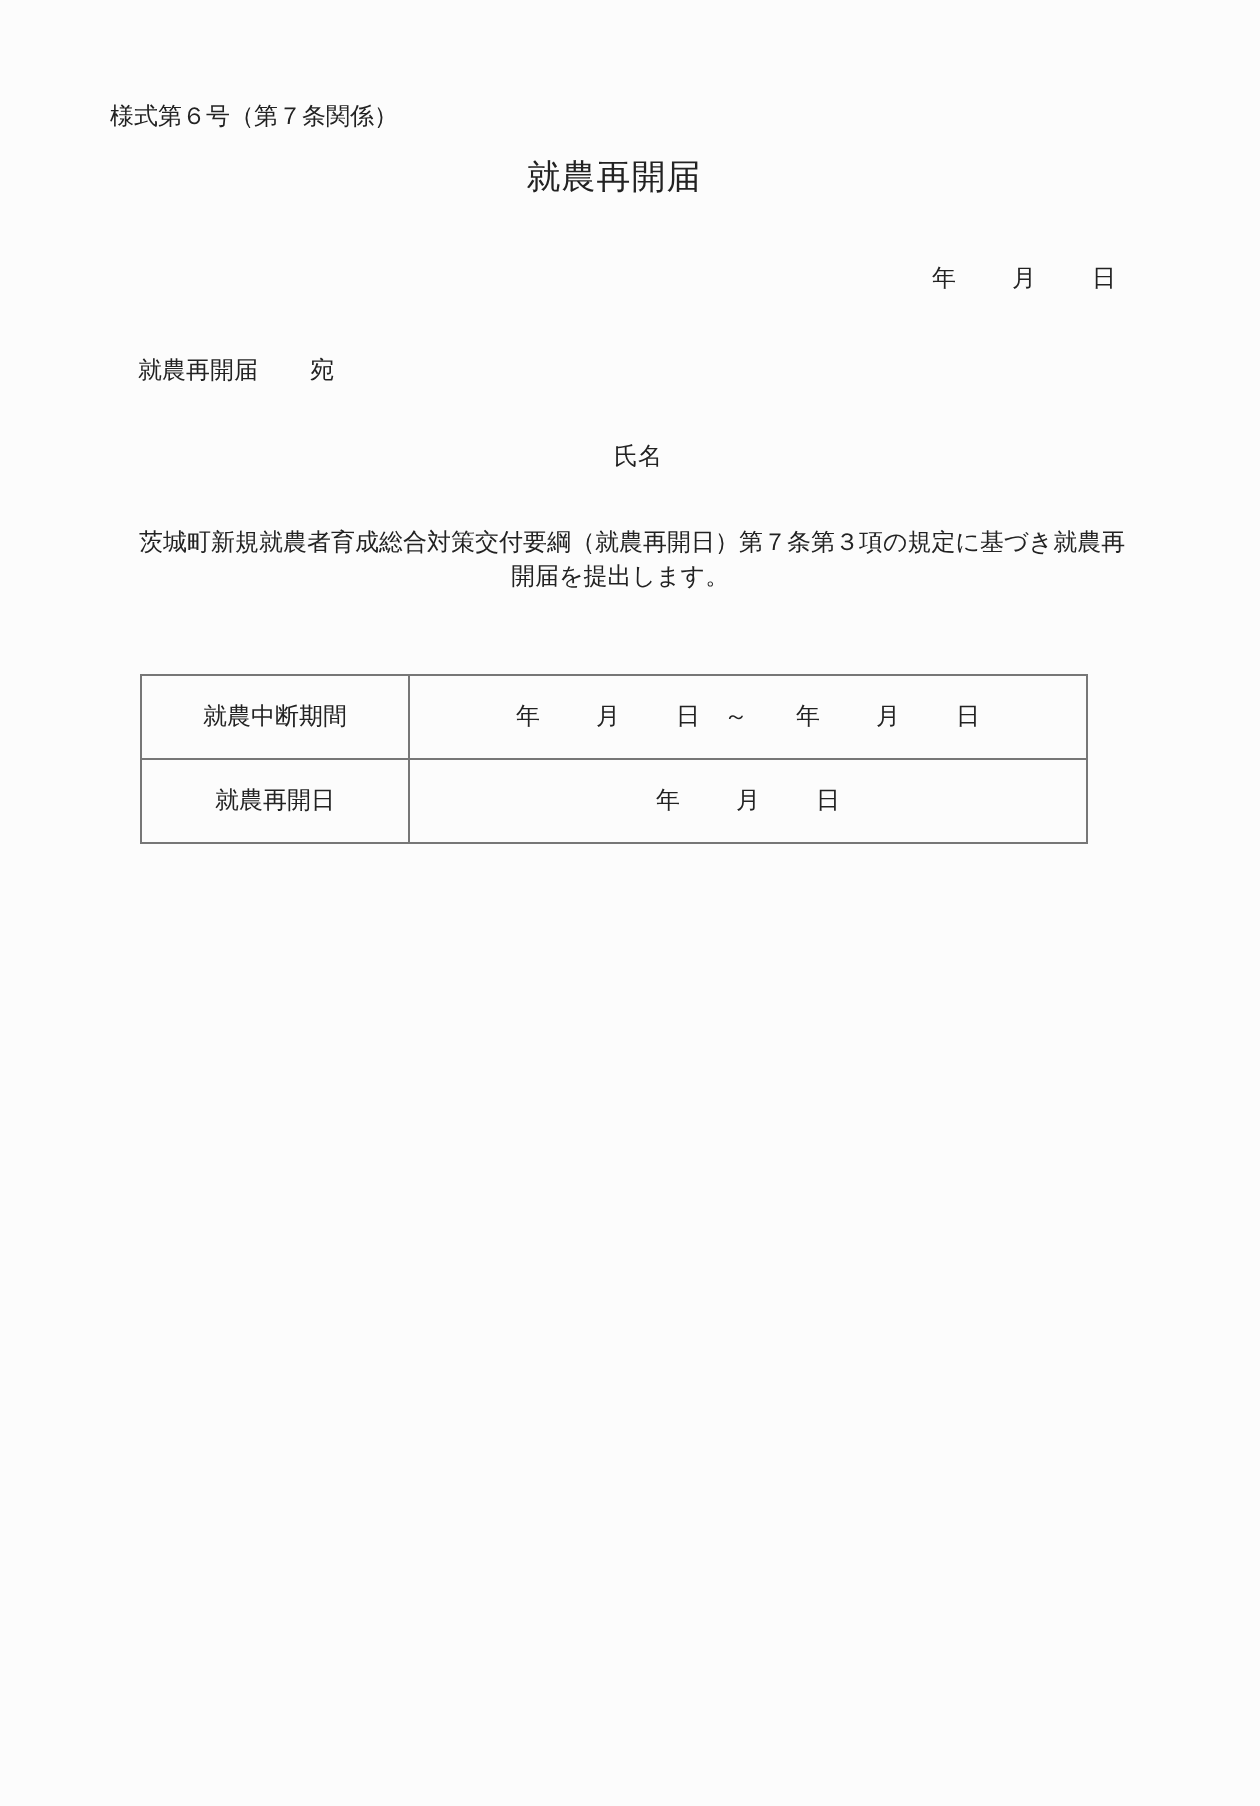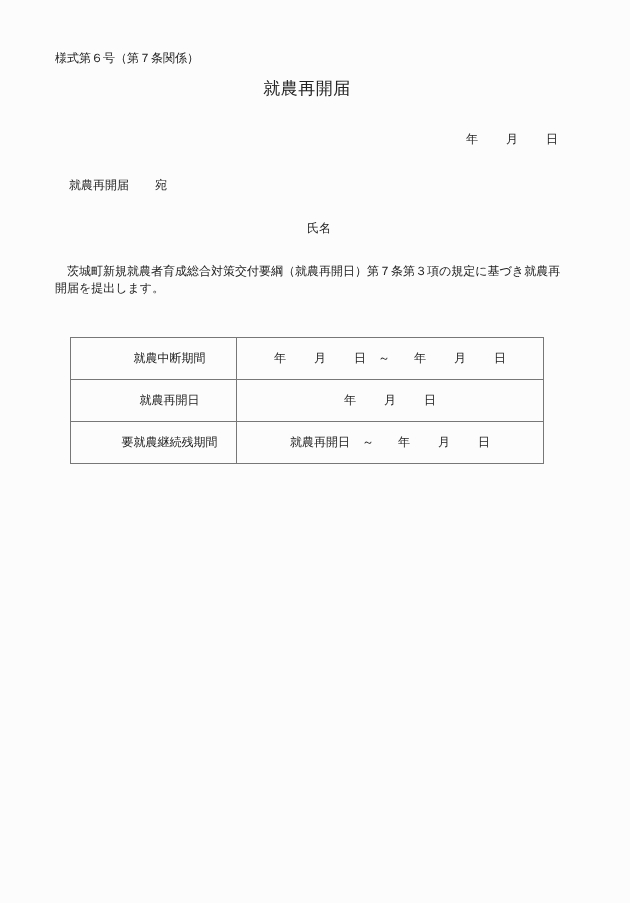--- a/index.html
+++ b/index.html
@@ -8,21 +8,21 @@
       background: #fcfcfc;
     }
     body {
       width: 630px;
       height: 903px;
       position: relative;
       overflow: hidden;
       font-family: "DejaVu Serif", "Liberation Serif", serif;
       color: #222;
     }
-    .abs { position: absolute; white-space: nowrap; }
+    .abs { position: absolute; white-space: nowrap; text-align: center; }
     .form-number {
       left: 55px; top: 50px;
       font-size: 12px; line-height: 16px;
     }
     .doc-title {
       left: 0; width: 614px; top: 79px;
       text-align: center;
       font-size: 17px; line-height: 20px;
       letter-spacing: 0.5px;
       font-family: Liberation Serif, serif;
@@ -55,21 +55,21 @@
       border-collapse: collapse;
       font-size: 12px;
     }
     .info-table td {
       border: 1px solid #777;
       height: 41px;
       padding: 0;
       text-align: center;
       vertical-align: middle;
     }
-    .info-table td.label-cell { width: 133px; padding-left: 32px; }
+    .info-table td.label-cell { width: 133px; }
     .gap { display: inline-block; }
   </style>
 </head>
 <body>
 
 <div class="abs form-number">様式第６号（第７条関係）</div>
 
 <div class="abs doc-title">就農再開届</div>
 
 <div class="abs date-line">
@@ -91,20 +91,14 @@
     <td>
       <span>年</span><span class="gap" style="width:28px"></span><span>月</span><span class="gap" style="width:28px"></span><span>日</span><span class="gap" style="width:12px"></span><span>～</span><span class="gap" style="width:24px"></span><span>年</span><span class="gap" style="width:28px"></span><span>月</span><span class="gap" style="width:28px"></span><span>日</span>
     </td>
   </tr>
   <tr>
     <td class="label-cell">就農再開日</td>
     <td>
       <span>年</span><span class="gap" style="width:28px"></span><span>月</span><span class="gap" style="width:28px"></span><span>日</span>
     </td>
   </tr>
-  <tr>
-    <td class="label-cell">要就農継続残期間</td>
-    <td>
-      <span>就農再開日</span><span class="gap" style="width:12px"></span><span>～</span><span class="gap" style="width:24px"></span><span>年</span><span class="gap" style="width:28px"></span><span>月</span><span class="gap" style="width:28px"></span><span>日</span>
-    </td>
-  </tr>
 </tbody>
   </table>
 
 </body></html>

